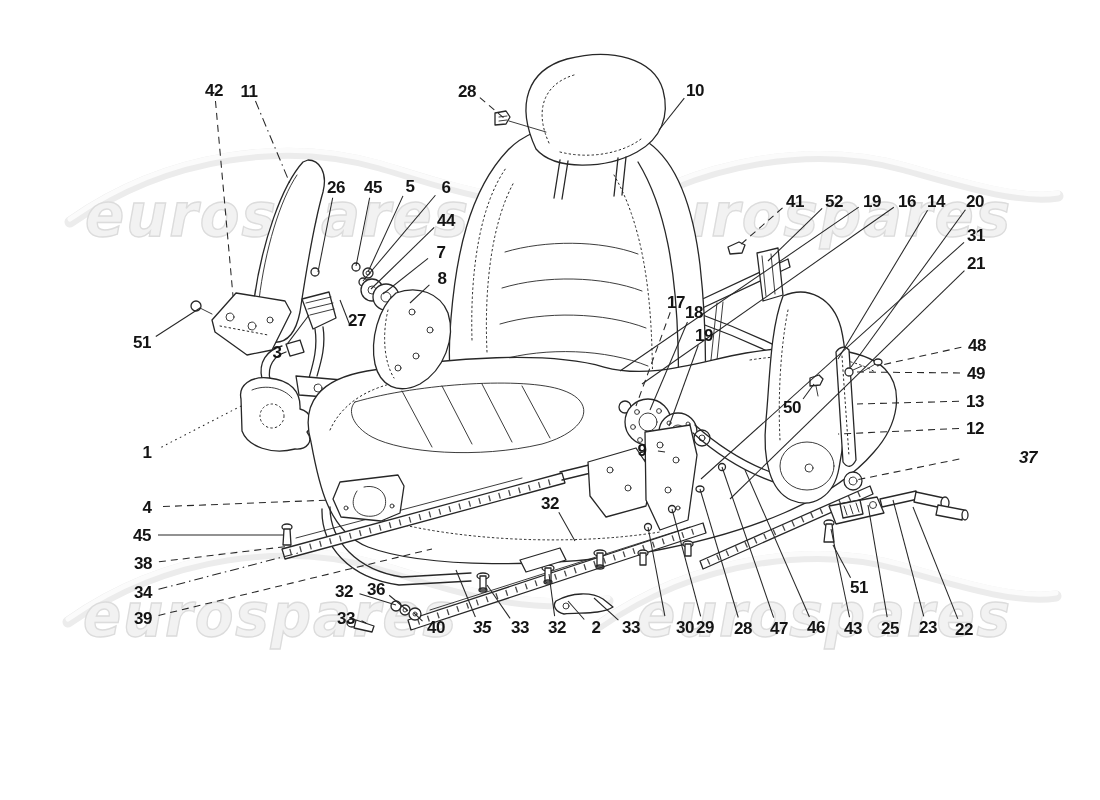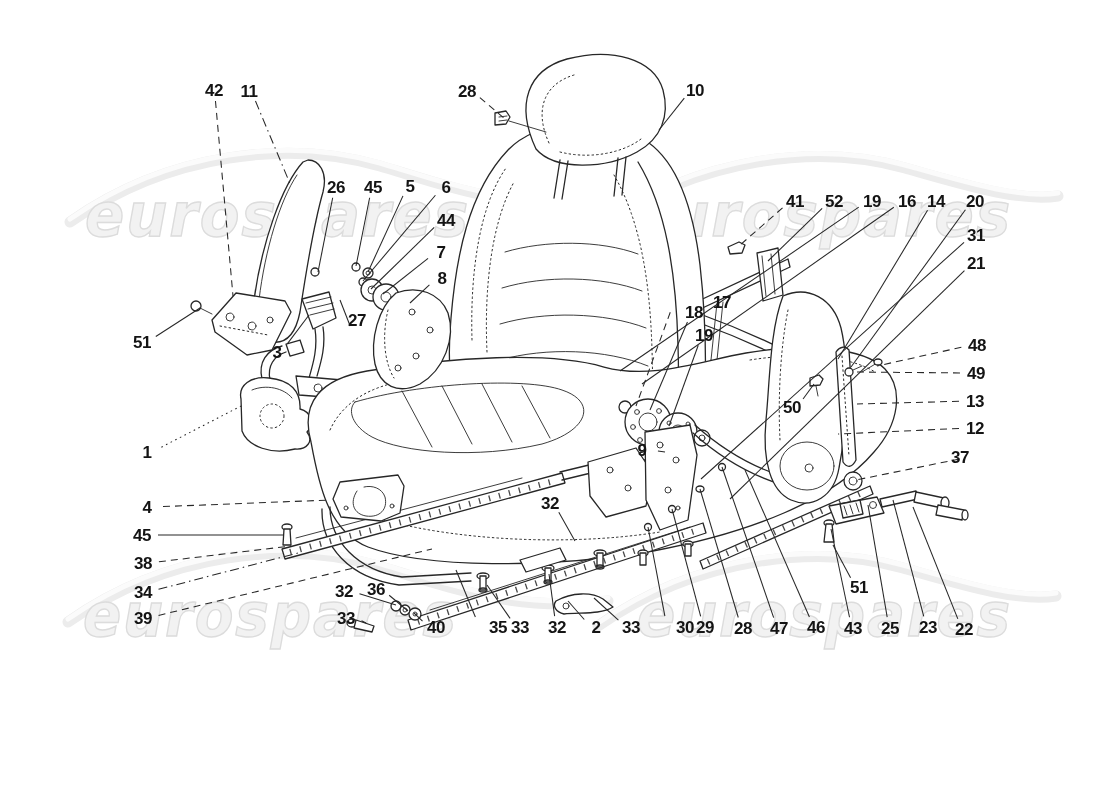--- a/index.html
+++ b/index.html
@@ -370,21 +370,21 @@
       <div class="part-label" style="left: 147px; top: 452px;">1</div>
       <div class="part-label" style="left: 147px; top: 507px;">4</div>
       <div class="part-label" style="left: 142px; top: 535px;">45</div>
       <div class="part-label" style="left: 143px; top: 563px;">38</div>
       <div class="part-label" style="left: 143px; top: 592px;">34</div>
       <div class="part-label" style="left: 143px; top: 618px;">39</div>
       <div class="part-label" style="left: 344px; top: 591px;">32</div>
       <div class="part-label" style="left: 376px; top: 589px;">36</div>
       <div class="part-label" style="left: 346px; top: 618px;">33</div>
       <div class="part-label" style="left: 436px; top: 627px;">40</div>
-      <div class="part-label" style="left: 498px; top: 627px;">35</div>
+      <div class="part-label" style="left: 482px; top: 627px; font-style: italic;">35</div>
       <div class="part-label" style="left: 520px; top: 627px;">33</div>
       <div class="part-label" style="left: 557px; top: 627px;">32</div>
       <div class="part-label" style="left: 596px; top: 627px;">2</div>
       <div class="part-label" style="left: 631px; top: 627px;">33</div>
       <div class="part-label" style="left: 668px; top: 627px; margin-left: 17px;">30</div>
       <div class="part-label" style="left: 705px; top: 627px; text-align: center;">29</div>
       <div class="part-label" style="left: 743px; top: 628px;">28</div>
       <div class="part-label" style="left: 779px; top: 628px;">47</div>
       <div class="part-label" style="left: 816px; top: 627px;">46</div>
       <div class="part-label" style="left: 853px; top: 628px;">43</div>
@@ -397,21 +397,21 @@
       <div class="part-label" style="left: 872px; top: 201px;">19</div>
       <div class="part-label" style="left: 907px; top: 201px;">16</div>
       <div class="part-label" style="left: 936px; top: 201px;">14</div>
       <div class="part-label" style="left: 975px; top: 201px;">20</div>
       <div class="part-label" style="left: 976px; top: 235px;">31</div>
       <div class="part-label" style="left: 976px; top: 263px;">21</div>
       <div class="part-label" style="left: 977px; top: 345px;">48</div>
       <div class="part-label" style="left: 976px; top: 373px;">49</div>
       <div class="part-label" style="left: 975px; top: 401px;">13</div>
       <div class="part-label" style="left: 975px; top: 428px;">12</div>
-      <div class="part-label" style="left: 960px; top: 457px;">37</div>
+      <div class="part-label" style="left: 1028px; top: 457px; font-style: italic;">37</div>
       <div class="part-label" style="left: 792px; top: 407px;">50</div>
       <div class="part-label" style="left: 642px; top: 450px;">9</div>
-      <div class="part-label" style="left: 676px; top: 302px; margin-left: 46px;">17</div>
+      <div class="part-label" style="left: 676px; top: 302px;">17</div>
       <div class="part-label" style="left: 694px; top: 312px;">18</div>
       <div class="part-label" style="left: 704px; top: 335px;">19</div>
       <div class="part-label" style="left: 550px; top: 503px;">32</div>
     </div>
 </div>
 
 </body></html>

